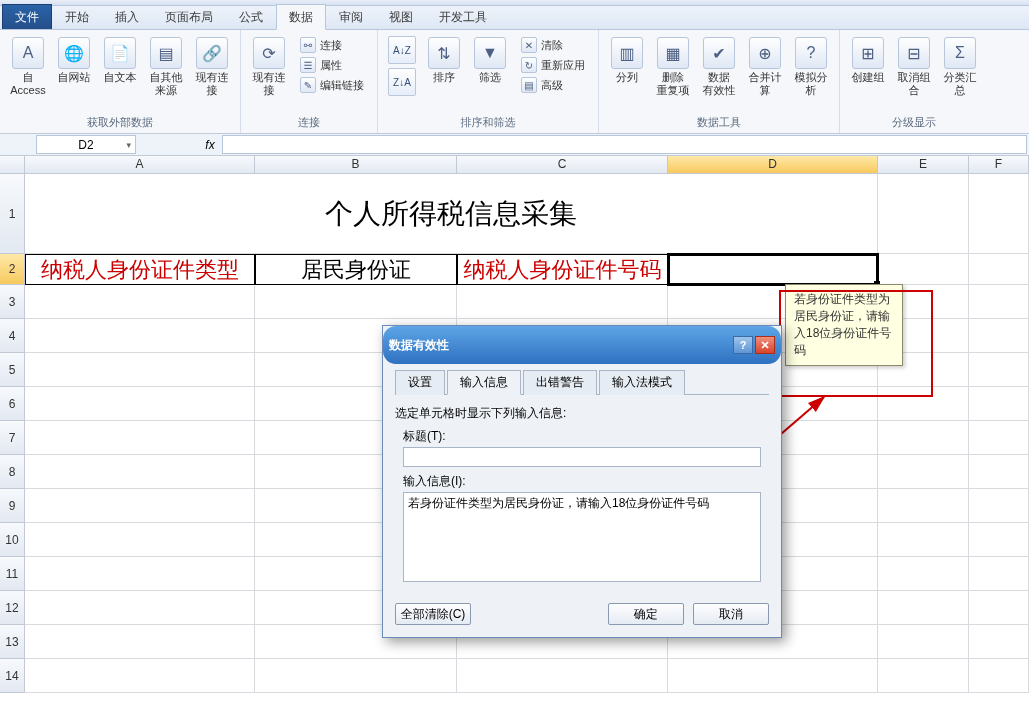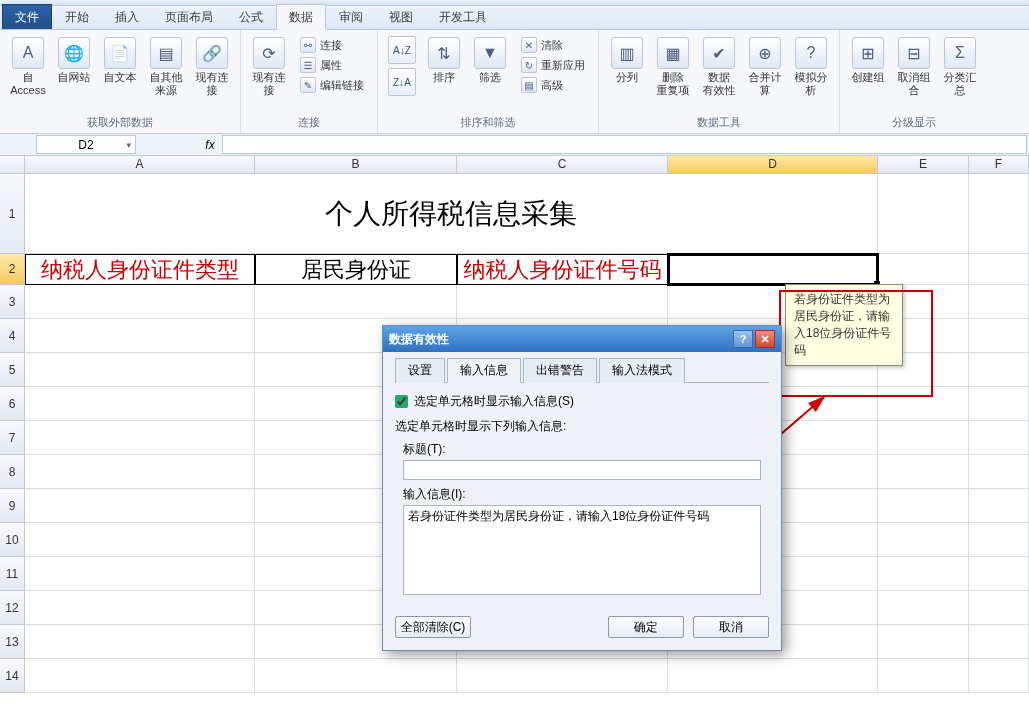--- a/index.html
+++ b/index.html
@@ -46,21 +46,21 @@
 .hdr-black { color: #000; font-size: 22px; }
 .sel-cell { outline: 3px solid #000; outline-offset: -2px; position:relative; }
 .sel-cell::after { content:""; position:absolute; right:-3px; bottom:-3px; width:6px; height:6px; background:#000; }
 
 .tooltip { position:absolute; background:#ffffe1; border:1px solid #8c8c6c; padding:6px 8px; font-size:12px; line-height:17px; width:118px; box-shadow: 2px 2px 4px rgba(0,0,0,0.2); color:#333; }
 
 .annot-box { position:absolute; border:2px solid #cc0000; pointer-events:none; }
 .annot-line { position:absolute; pointer-events:none; }
 
 .dialog { position:absolute; width:400px; background:#eef2f6; border:1px solid #6b8ab8; box-shadow: 4px 4px 12px rgba(0,0,0,0.4); }
-.dlg-title { height:26px; background: linear-gradient(#5da5e6,#2f71c1); color:#fff; display:flex; align-items:center; padding:4px 6px; font-size:12px; font-weight:bold; }
+.dlg-title { height:38px; background: linear-gradient(#5da5e6,#2f71c1); color:#fff; display:flex; align-items:center; padding:4px 6px; font-size:12px; font-weight:bold;border-radius:13px; }
 .dlg-title .sp { flex:1; }
 .dlg-title .wbtn { width:20px;height:18px;margin-left:2px;display:flex;align-items:center;justify-content:center;font-size:11px;cursor:pointer;border:1px solid #3a6aa8;background:linear-gradient(#9fc4eb,#5f96d6); }
 .dlg-title .wbtn.close { background: linear-gradient(#f08f7a,#d9432b); border-color:#a82e1a; color:#fff; }
 .dlg-body { padding: 6px 12px 10px; }
 .dlg-tabs { display:flex; border-bottom:1px solid #a8b5c7; margin-bottom:10px; }
 .dlg-tab { padding:3px 12px; font-size:12px; border:1px solid #a8b5c7; border-bottom:none; background:#e6ecf3; margin-right:2px; margin-bottom:-1px; cursor:pointer; }
 .dlg-tab.active { background:#eef2f6; border-bottom:1px solid #eef2f6; }
 .chk-row { display:flex; align-items:center; gap:6px; font-size:12px; margin-bottom:8px; }
 .chk-row input { accent-color: #2a6; }
 .fieldset-label { font-size:12px; margin-bottom:4px; }
@@ -382,24 +382,20 @@
     <div class="wbtn">?</div>
     <div class="wbtn close">✕</div>
   </div>
   <div class="dlg-body">
     <div class="dlg-tabs">
       <div class="dlg-tab">设置</div>
       <div class="dlg-tab active">输入信息</div>
       <div class="dlg-tab">出错警告</div>
       <div class="dlg-tab">输入法模式</div>
     </div>
-    <div class="chk-row">
-      <input type="checkbox" checked="" style="">
-      <span>选定单元格时显示输入信息(S)</span>
-    </div>
     <div class="fieldset-label">选定单元格时显示下列输入信息:</div>
     <div class="field-label">标题(T):</div>
     <input class="field-input" value="" style="">
     <div class="field-label">输入信息(I):</div>
     <textarea class="field-textarea" style="">若身份证件类型为居民身份证，请输入18位身份证件号码</textarea>
   </div>
   <div class="dlg-buttons">
     <button class="dlg-btn">全部清除(C)</button>
     <div>
       <button class="dlg-btn">确定</button>

